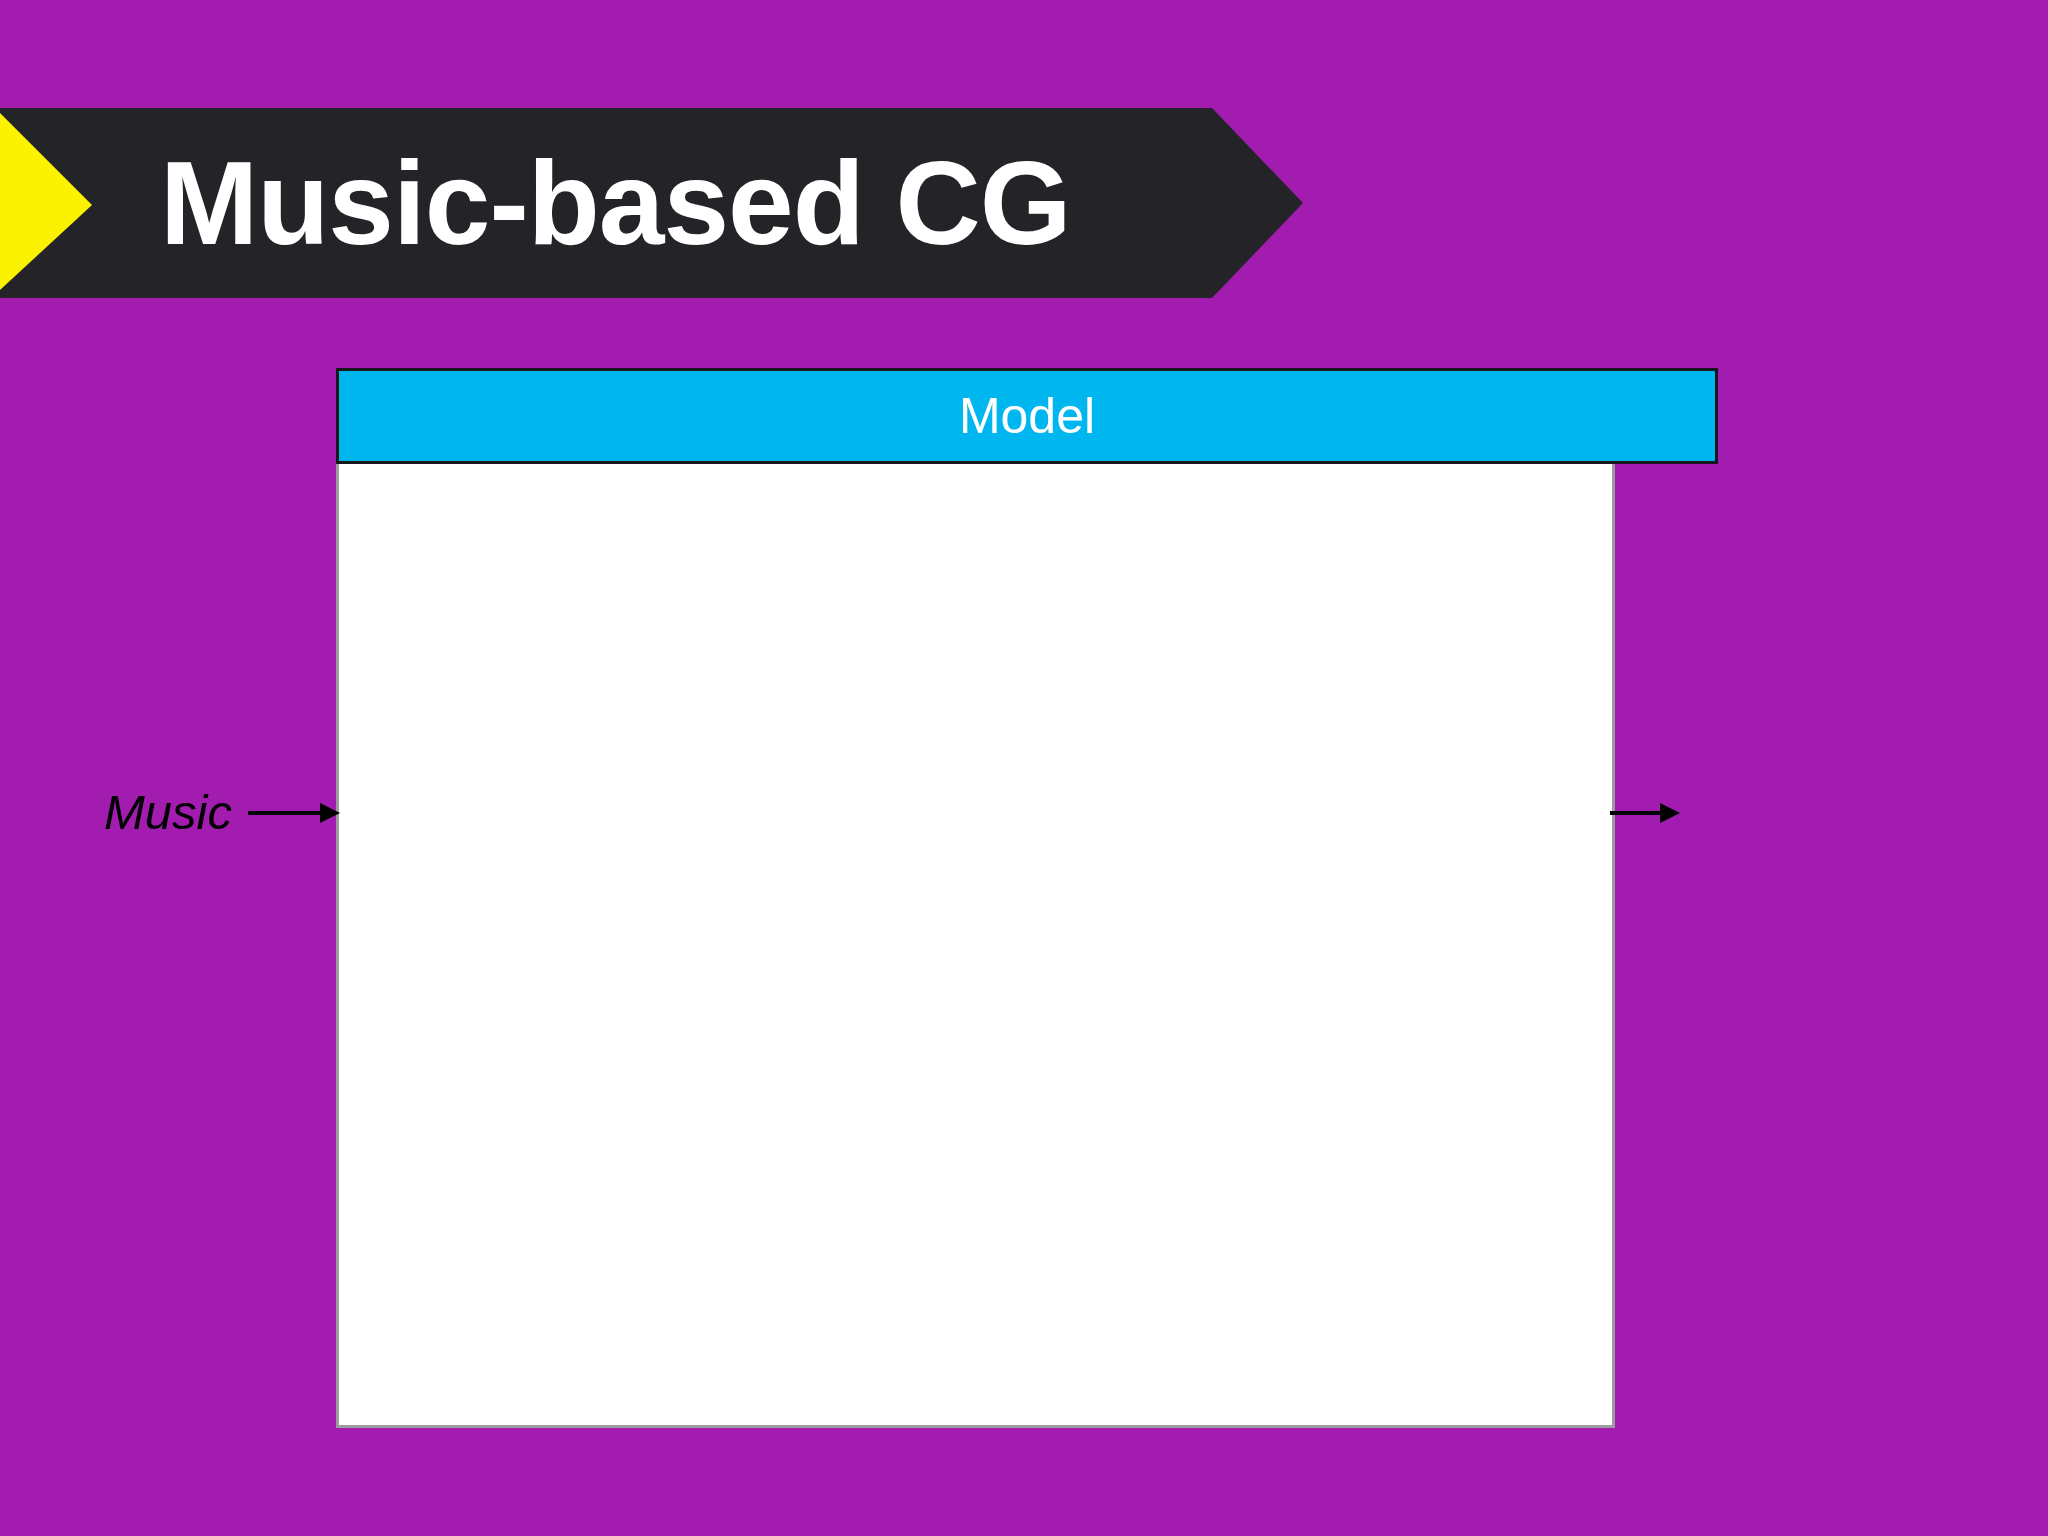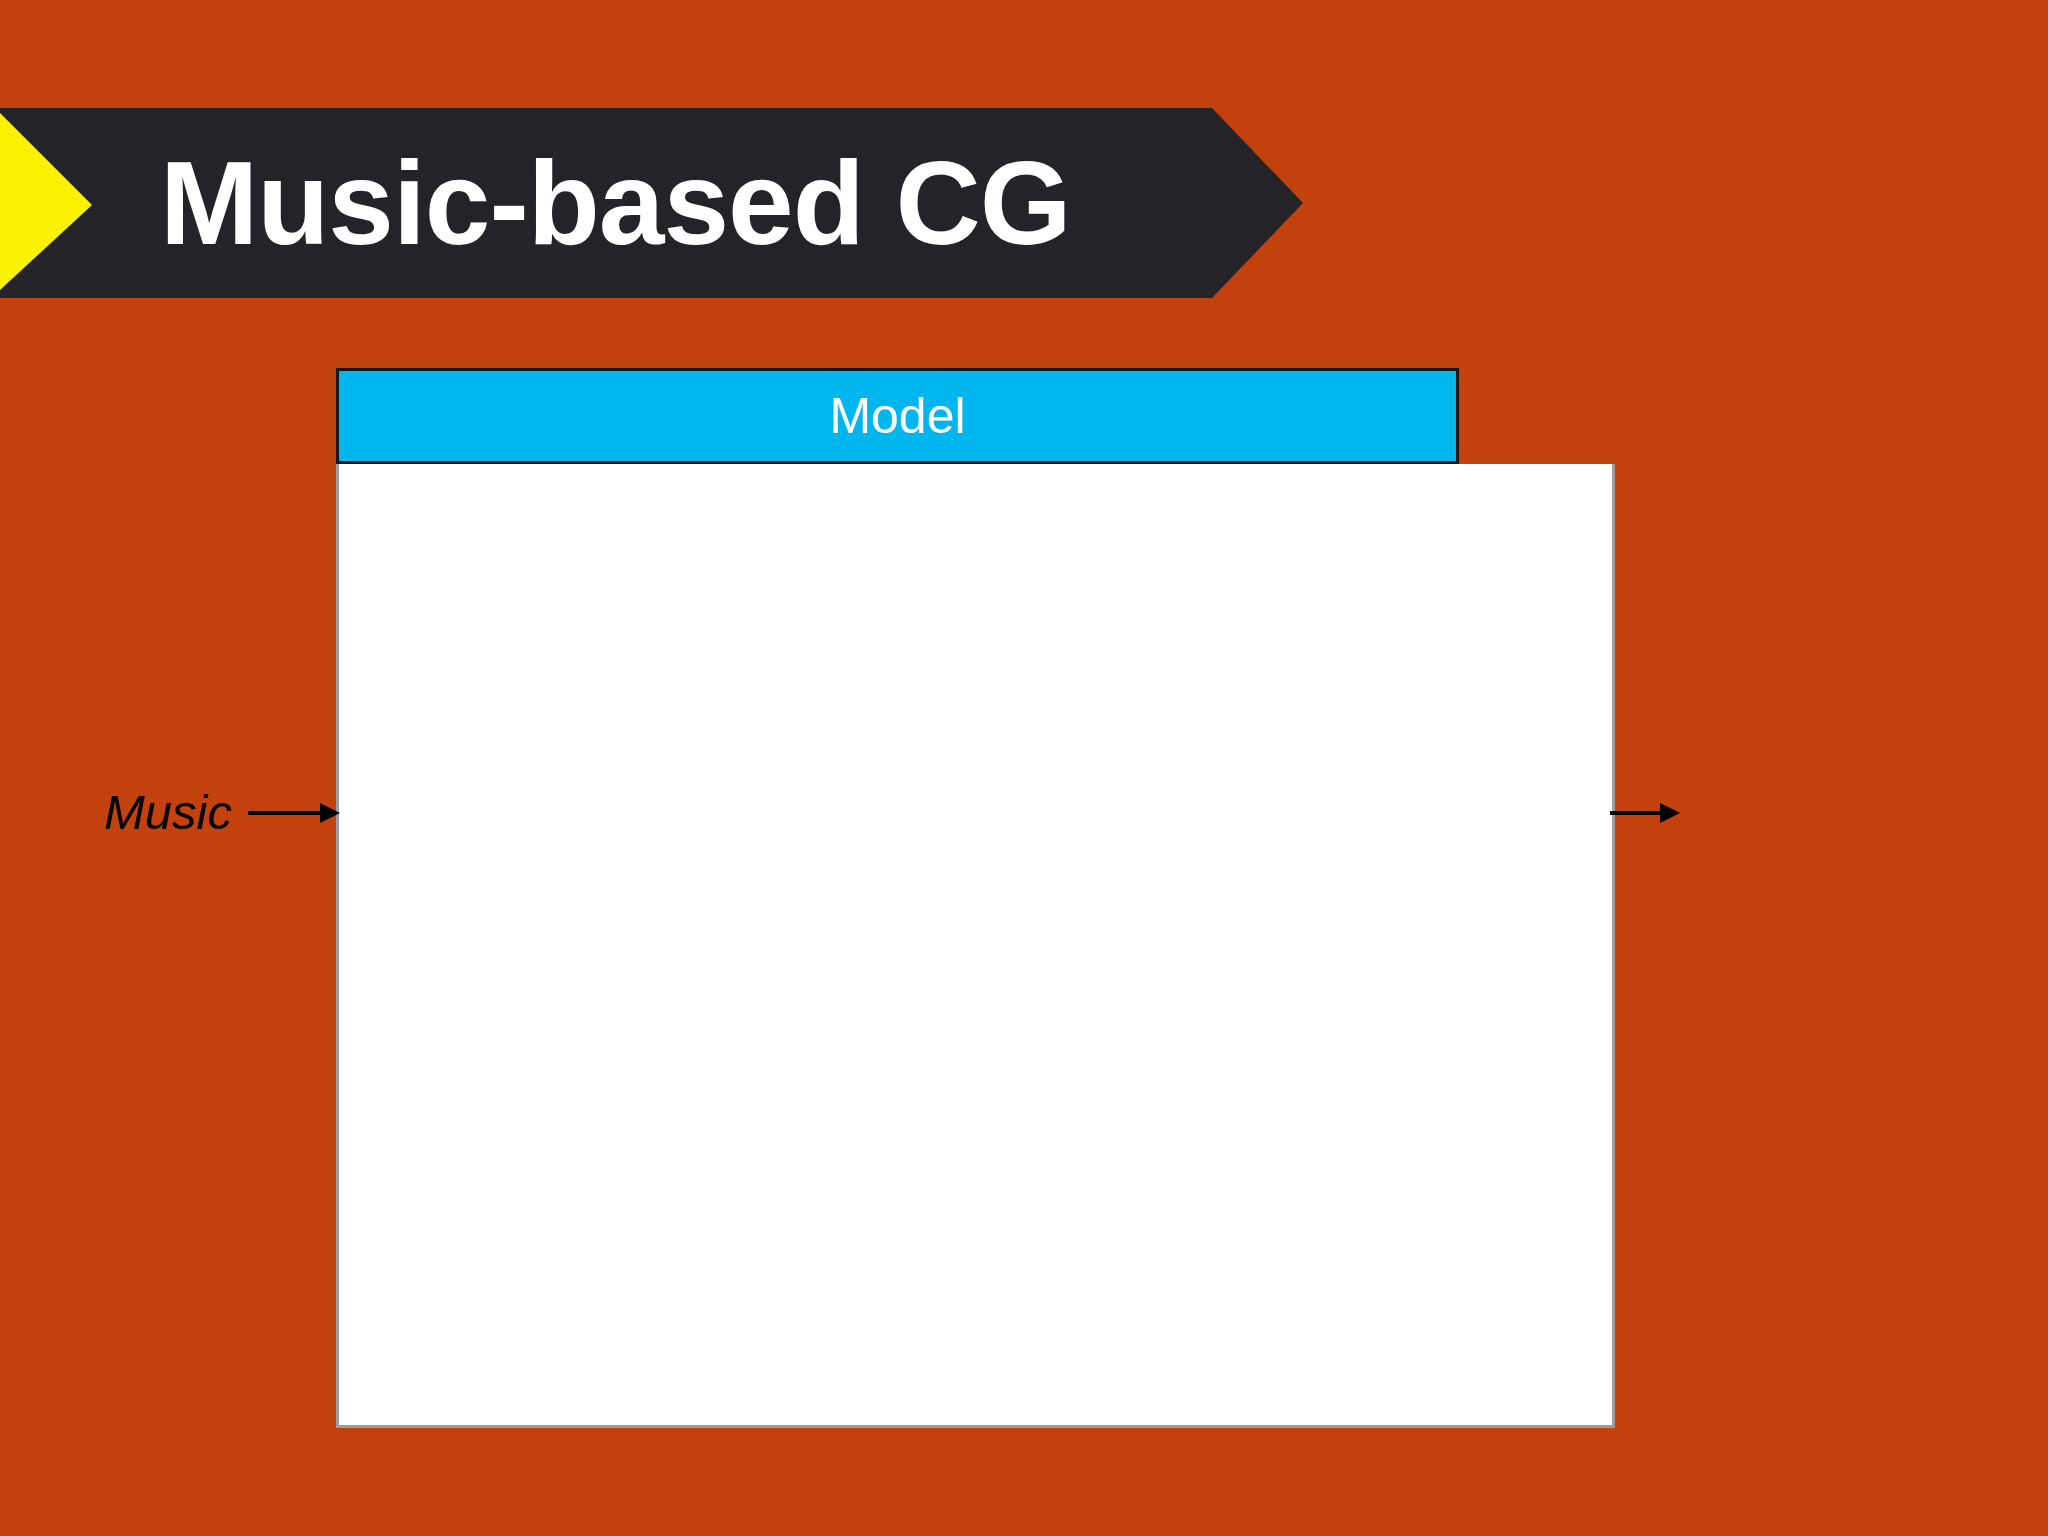--- a/index.html
+++ b/index.html
@@ -10,21 +10,21 @@
     width: 2048px;
     height: 1536px;
     background: #ffffff;
     font-family: "Liberation Sans", sans-serif;
     overflow: hidden;
   }
   .slide {
     position: relative;
     width: 2048px;
     height: 1536px;
-    background: #c2410c;
+    background: #a21caf;
   }
 
   
   .title-banner {
     position: absolute;
     left: 0px;
     top: 108px;
     width: 1304px;
     height: 190px;
   }
@@ -53,21 +53,21 @@
     position: absolute;
     left: 336px;
     top: 368px;
     width: 1279px;
     height: 1060px;
   }
   .model-header {
     position: absolute;
     left: 0px;
     top: 0px;
-    width: 1123px;
+    width: 1382px;
     height: 96px;
     box-sizing: border-box;
     background: #00b6ef;
     border: 3px solid #17181c;
     display: flex;
     align-items: center;
     justify-content: center;
   }
   .model-header-label {
     color: #ffffff;

